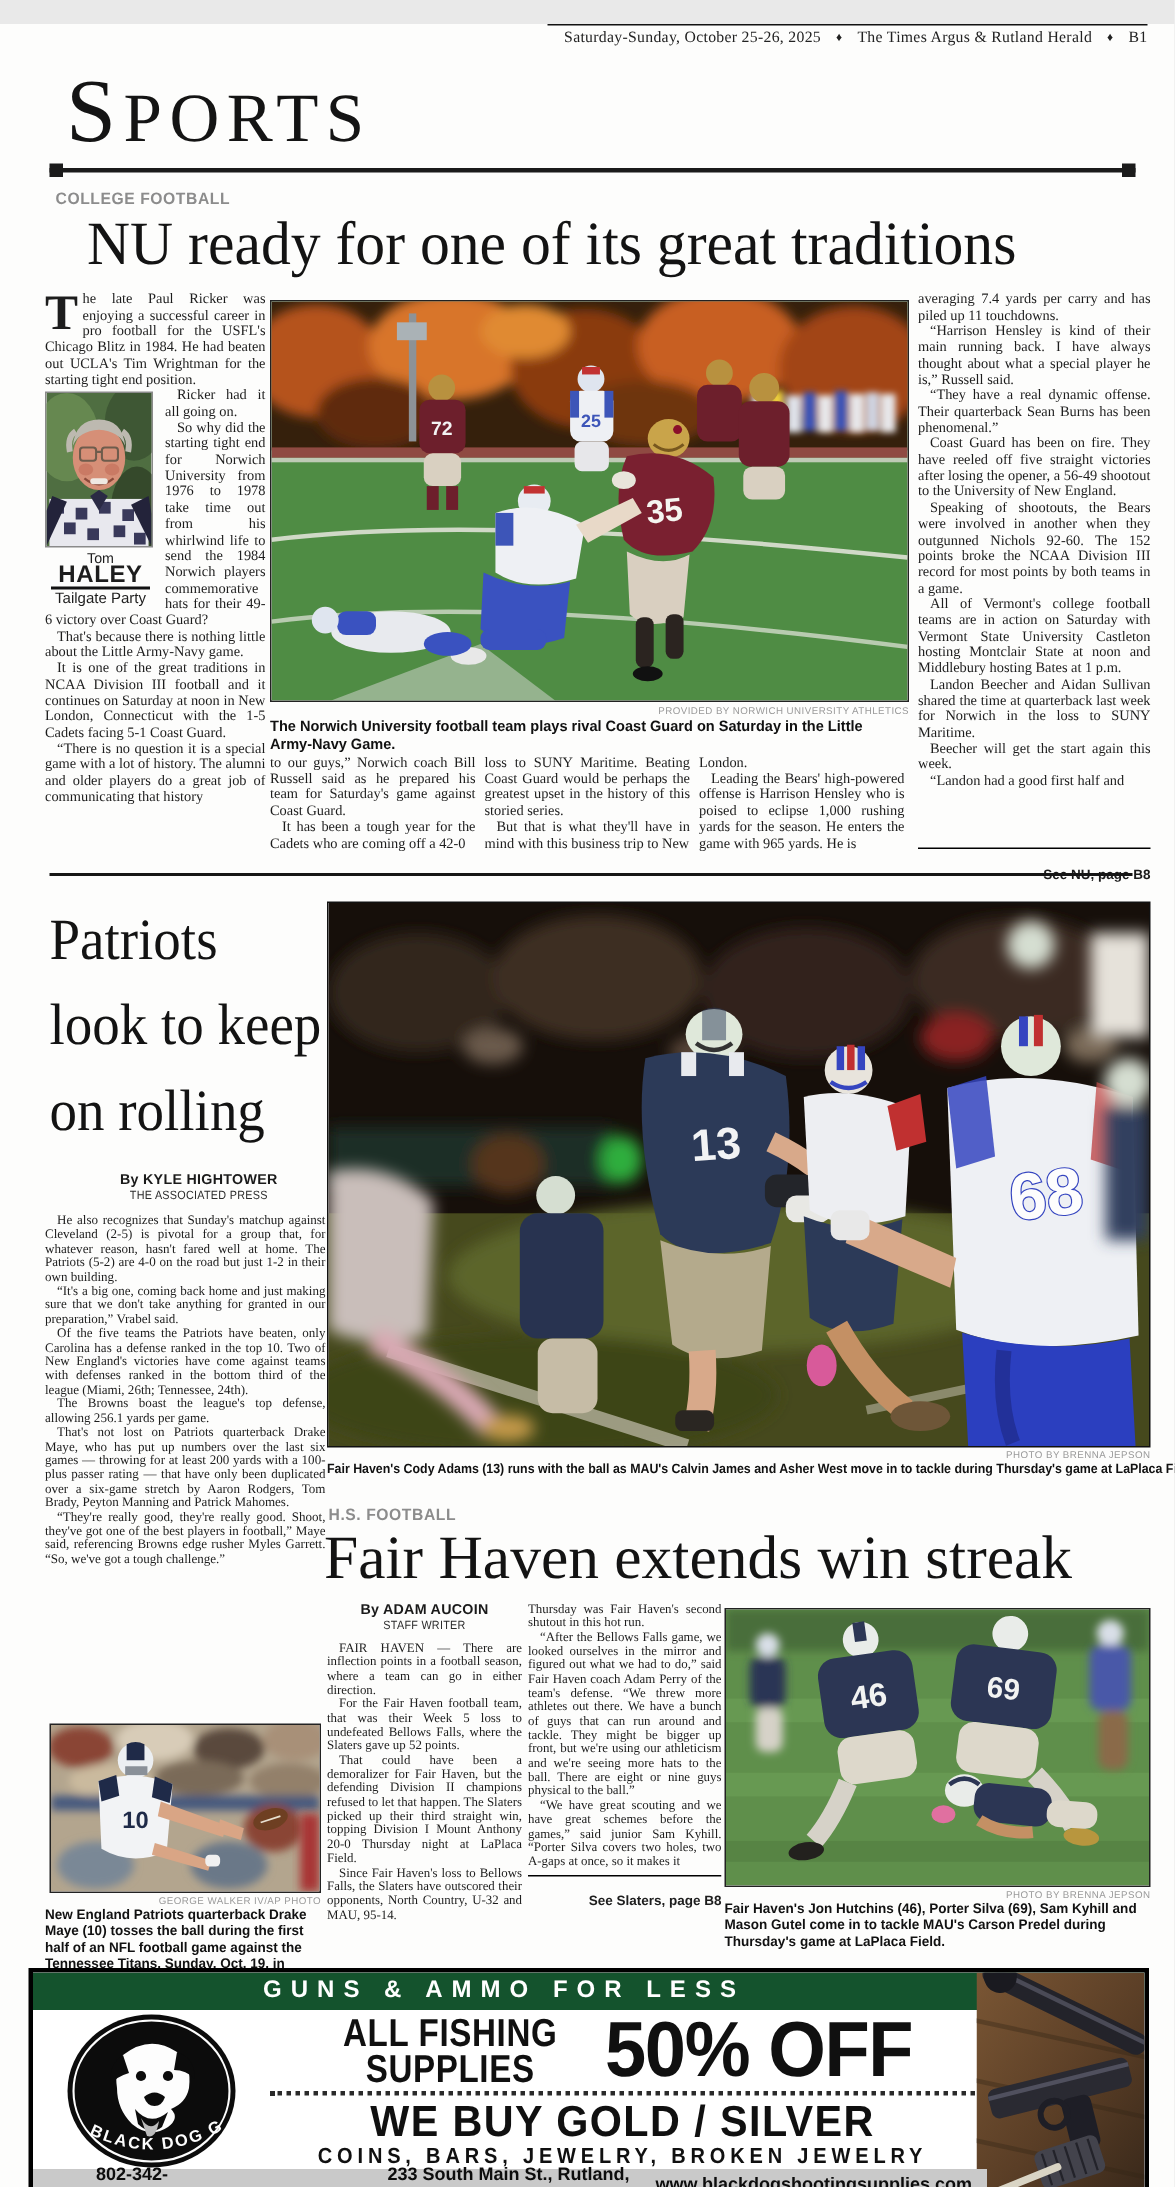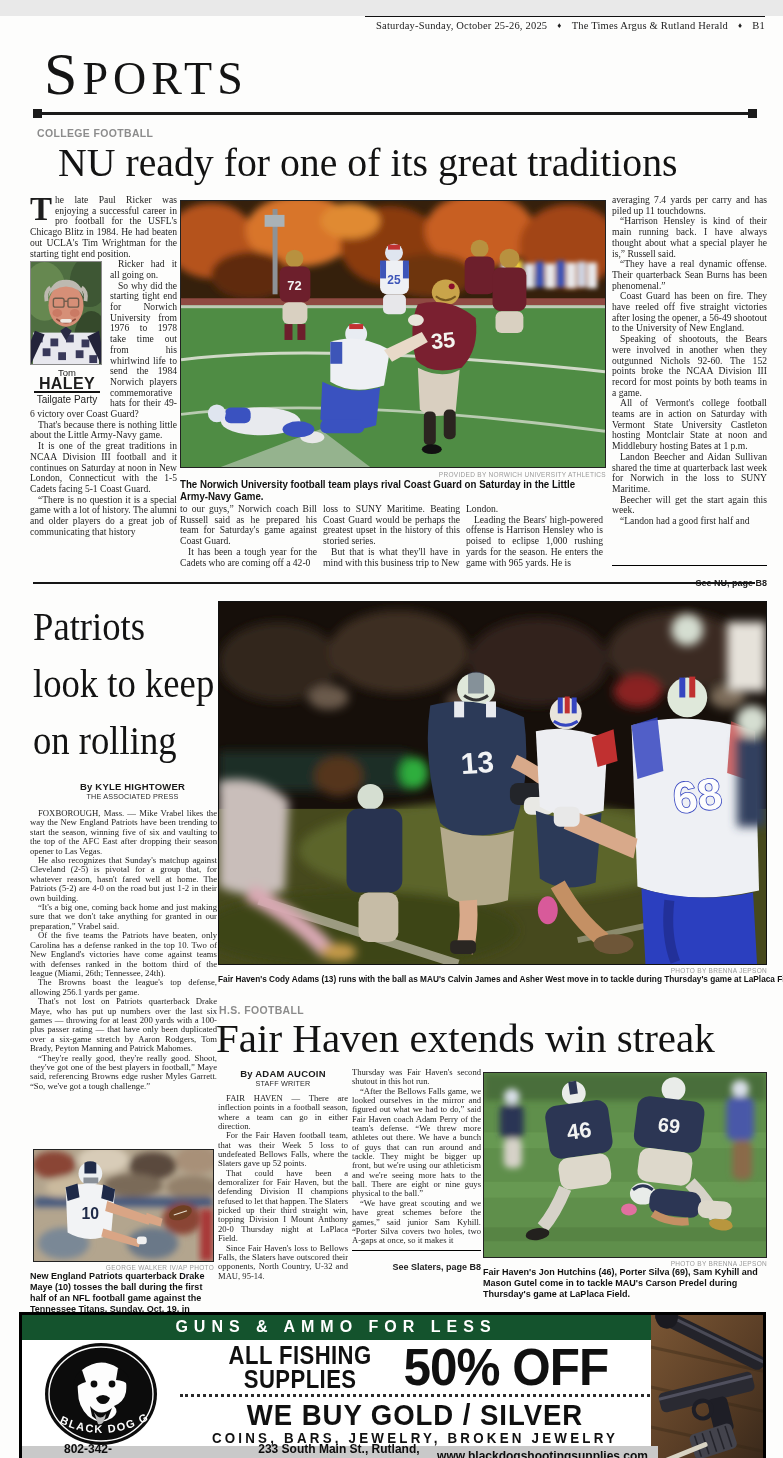--- a/index.html
+++ b/index.html
@@ -311,21 +311,20 @@
   <div class="pat-headline">
     <div>Patriots</div>
     <div>look to keep</div>
     <div>on rolling</div>
   </div>
   <div class="byline pat-byline">
     <div class="by">By KYLE HIGHTOWER</div>
     <div class="org">THE ASSOCIATED PRESS</div>
   </div>
   <div class="pat-body bodytext">
-    <p>FOXBOROUGH, Mass. — Mike Vrabel likes the way the New England Patriots have been trending to start the season, winning five of six and vaulting to the top of the AFC East after dropping their season opener to Las Vegas.</p>
     <p>He also recognizes that Sunday's matchup against Cleveland (2-5) is pivotal for a group that, for whatever reason, hasn't fared well at home. The Patriots (5-2) are 4-0 on the road but just 1-2 in their own building.</p>
     <p>“It's a big one, coming back home and just making sure that we don't take anything for granted in our preparation,” Vrabel said.</p>
     <p>Of the five teams the Patriots have beaten, only Carolina has a defense ranked in the top 10. Two of New England's victories have come against teams with defenses ranked in the bottom third of the league (Miami, 26th; Tennessee, 24th).</p>
     <p>The Browns boast the league's top defense, allowing 256.1 yards per game.</p>
     <p>That's not lost on Patriots quarterback Drake Maye, who has put up numbers over the last six games — throwing for at least 200 yards with a 100-plus passer rating — that have only been duplicated over a six-game stretch by Aaron Rodgers, Tom Brady, Peyton Manning and Patrick Mahomes.</p>
     <p>“They're really good, they're really good. Shoot, they've got one of the best players in football,” Maye said, referencing Browns edge rusher Myles Garrett. “So, we've got a tough challenge.”</p>
   </div>
 
   <svg class="pat-photo" viewBox="0 0 181 113" preserveAspectRatio="none">
     <defs>

